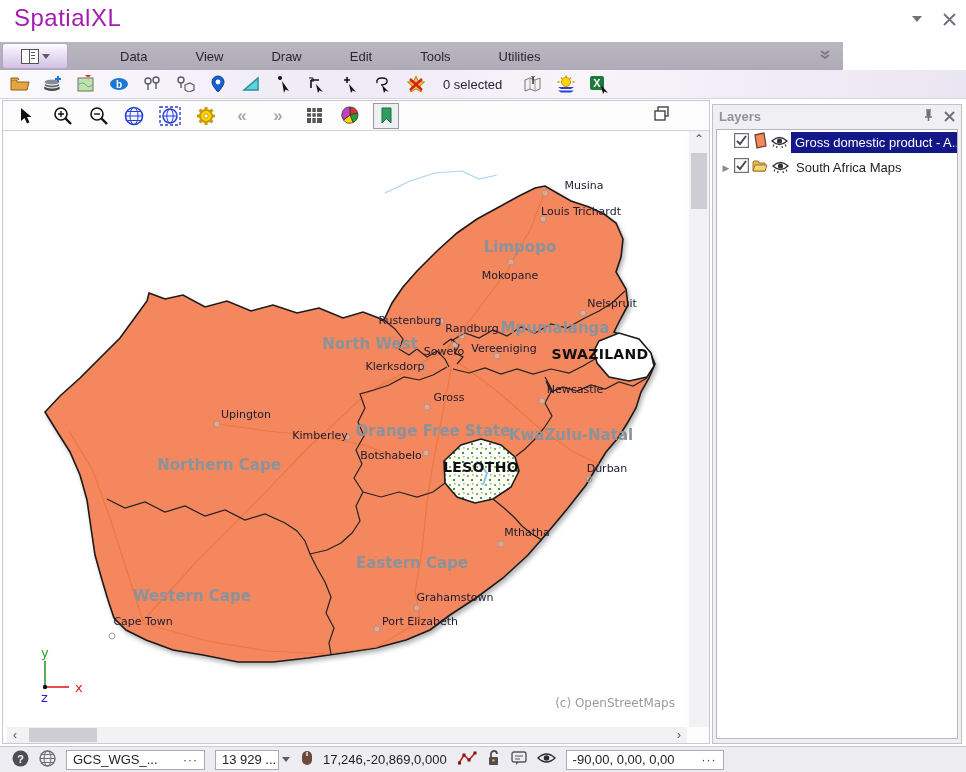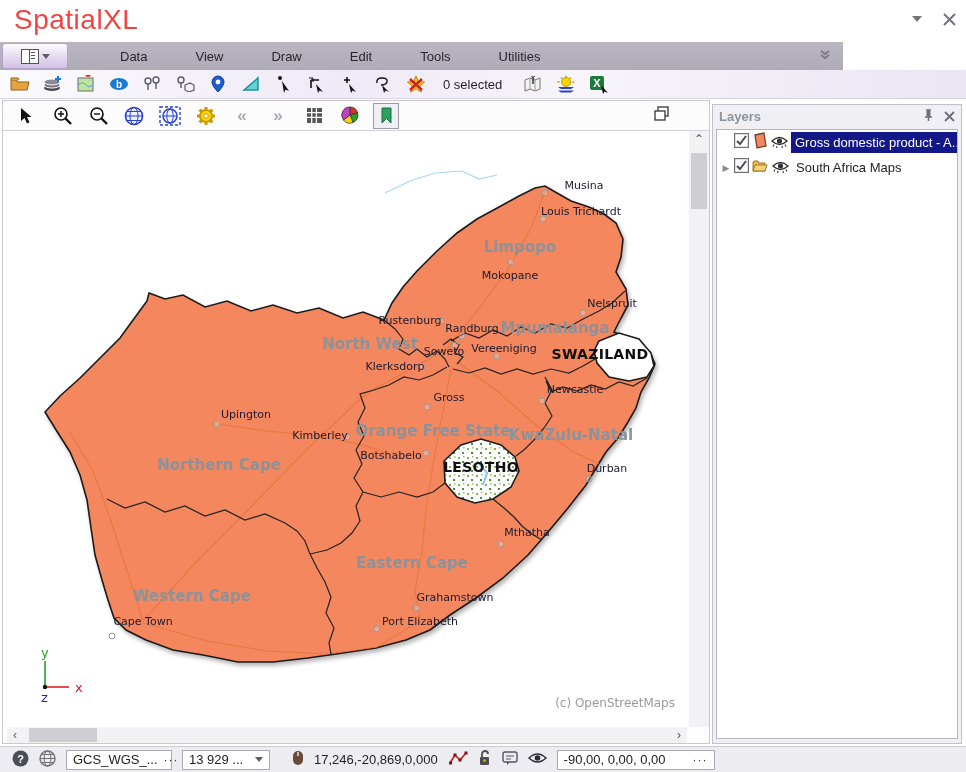--- a/index.html
+++ b/index.html
@@ -1,19 +1,19 @@
 <!DOCTYPE html>
 <html><head>
 <meta charset="utf-8">
 <style>
   html,body{margin:0;padding:0;background:#fff;}
   #app{position:relative;width:966px;height:772px;background:#fff;font-family:"Liberation Sans",sans-serif;overflow:hidden;-webkit-user-select:none;user-select:none;}
   
   .titlebar{position:absolute;left:0;top:0;width:966px;height:42px;background:#fff;}
-  .app-title{position:absolute;left:14px;top:4px;font-size:28px;font-weight:400;color:#ef4444;letter-spacing:.5px;}
+  .app-title{position:absolute;left:14px;top:4px;font-size:24px;font-weight:400;color:#a21caf;letter-spacing:.5px;}
   .win-controls{position:absolute;right:8px;top:10px;display:flex;gap:14px;align-items:center;color:#6e6e76;}
   .win-btn{width:18px;height:18px;display:flex;align-items:center;justify-content:center;cursor:default;}
   
   .menubar{position:absolute;left:0;top:42px;width:843px;height:28px;background:linear-gradient(#bab7c1,#aeabb7);border-bottom:1px solid #908d98;display:flex;align-items:center;}
   .appmenu-btn{width:64px;height:24px;margin-left:2px;border-radius:3px;border:1px solid #b5a6c9;background:linear-gradient(#fdfcff,#e3d6ef 60%,#d3c2e4);display:flex;align-items:center;justify-content:center;gap:3px;}
   .appmenu-glyph{width:16px;height:13px;border:1px solid #55525c;background:#fff;position:relative;}
   .appmenu-glyph:before{content:"";position:absolute;left:7px;top:0;bottom:0;width:1px;background:#55525c;}
   .appmenu-glyph:after{content:"";position:absolute;left:9px;top:2px;width:4px;height:1px;background:#55525c;box-shadow:0 3px 0 #55525c,0 6px 0 #55525c;}
   .caret{width:0;height:0;border-left:4px solid transparent;border-right:4px solid transparent;border-top:5px solid #5f5c66;}
   .menu-items{display:flex;margin-left:28px;gap:0;}
@@ -492,25 +492,25 @@
           <text x="8.5" y="12.5" font-size="11" font-weight="bold" fill="#fff" text-anchor="middle" font-family="Liberation Sans">?</text>
         </svg>
     </span>
     <span>
       <svg width="17" height="17">
           <circle cx="8.5" cy="8.5" r="7.5" fill="none" stroke="#6e6e76" stroke-width="1.4"></circle>
           <ellipse cx="8.5" cy="8.5" rx="3.4" ry="7.5" fill="none" stroke="#6e6e76"></ellipse>
           <path d="M1,8.5 h15 M2.5,4.5 h12 M2.5,12.5 h12" stroke="#6e6e76" fill="none"></path>
         </svg>
     </span>
-    <span class="sb-field" style="width:106px">
+    <span class="sb-field" style="width:139px">
       <span class="sb-text">GCS_WGS_...</span>
       <span class="sb-more" style="margin-left:auto">···</span>
     </span>
-    <span class="sb-field" style="width:88px">
+    <span class="sb-field" style="width:64px">
       <span class="sb-text">13 929 ...</span>
       <span class="caret" style="margin-left:auto"></span>
     </span>
     <span class="gap6"></span>
     <span>
       <svg width="12" height="16">
           <rect x="1" y="1" width="10" height="14" rx="5" fill="#6b4a3a"></rect>
           <rect x="5.2" y="2" width="1.6" height="4" fill="#e8ded8"></rect>
         </svg>
     </span>

